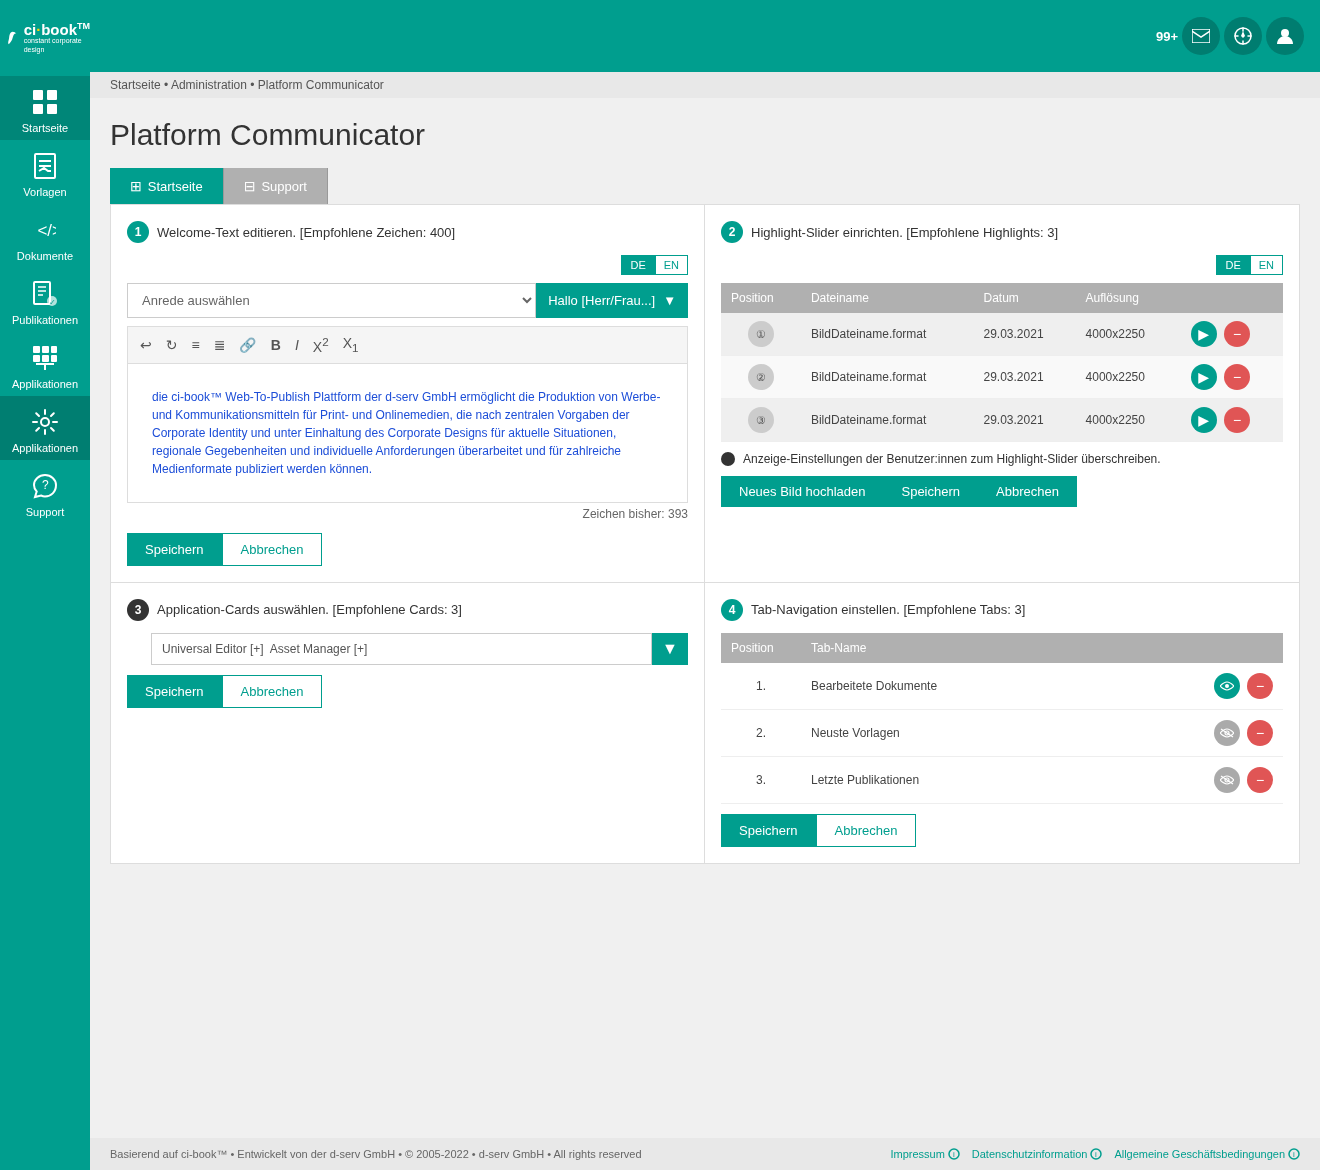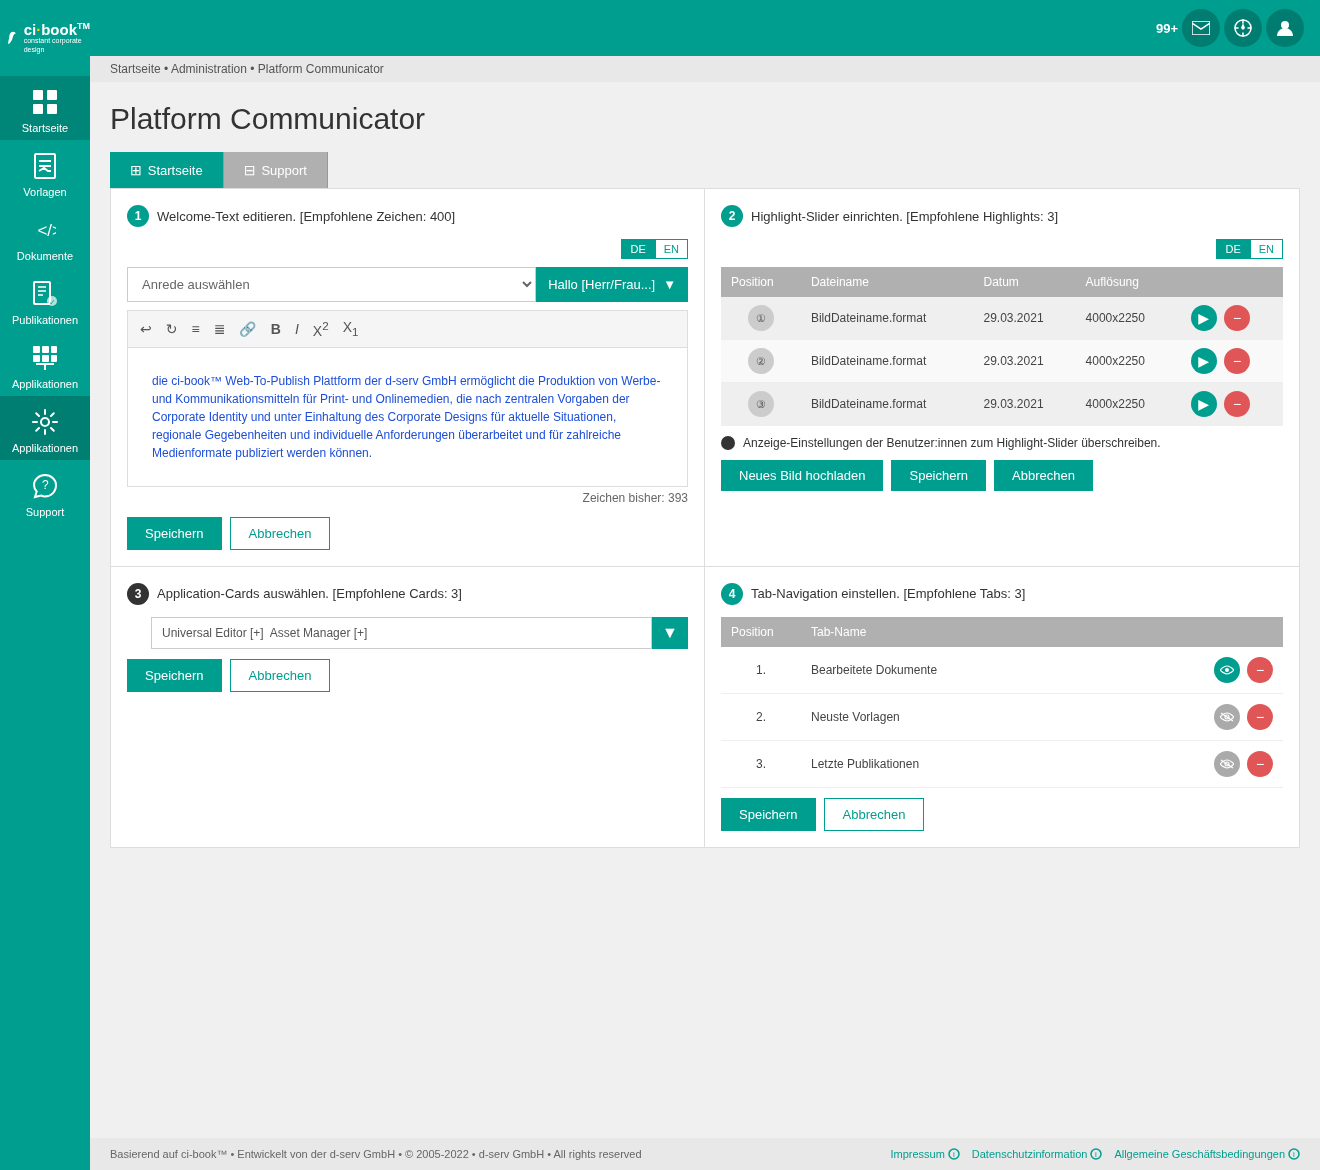--- a/index.html
+++ b/index.html
@@ -43,21 +43,21 @@
       flex: 1;
       display: flex;
       flex-direction: column;
       height: 1170px;
       overflow-y: auto;
     }
 
     
     .topbar {
       background: #009e8e;
-      height: 56px;
+      height: 72px;
       display: flex;
       align-items: center;
       justify-content: flex-end;
       padding: 0 16px;
       gap: 4px;
       flex-shrink: 0;
     }
     .topbar-badge {
       color: white;
       font-size: 13px;
@@ -230,21 +230,21 @@
       background: white;
     }
     .char-count {
       text-align: right;
       font-size: 12px;
       color: #666;
       padding: 4px 0;
     }
 
     
-    .btn-row { display: flex; gap: 8px; margin-top: 8px; }
+    .btn-row { display: flex; margin-top: 8px; }
     .btn-teal {
       background: #009e8e;
       color: white;
       border: none;
       padding: 8px 18px;
       cursor: pointer;
       font-size: 13px;
     }
     .btn-outline {
       background: white;

